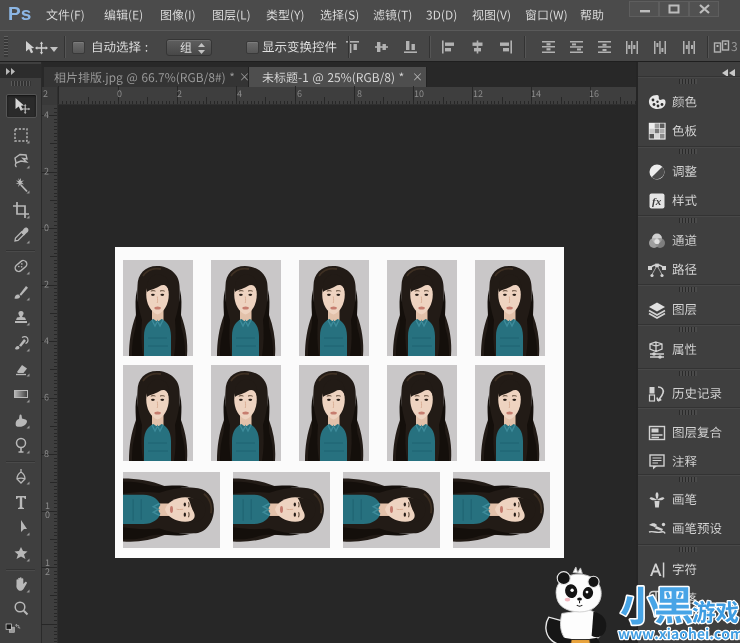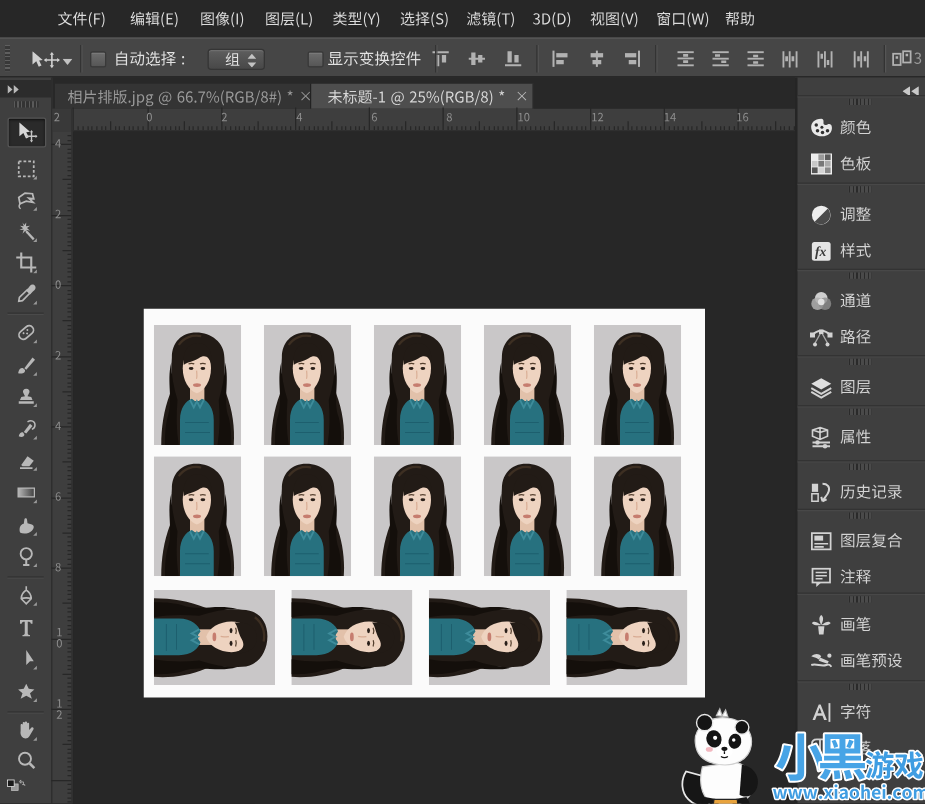--- a/index.html
+++ b/index.html
@@ -53,20 +53,32 @@
 #rpanel{position:absolute;left:636px;top:62px;width:104px;height:581px;background:#3f3f3f;
   border-left:2px solid #252525;}
 .rgrip{position:absolute;left:41px;width:18px;height:5px;
   background:repeating-linear-gradient(90deg,#2a2a2a 0 1px,#4a4a4a 1px 3px);}
 .rsep{position:absolute;left:0;width:104px;height:1px;background:#333;box-shadow:0 1px 0 #484848;}
 .ricon{position:absolute;left:9px;width:20px;height:20px;}
 
 </style></head>
 <body>
 <div id="app">
+  <div id="menubar">
+    <div id="pslogo">Ps</div>
+    <div class="winbtn" style="left:629px"><svg width="28" height="14">
+          <rect x="10" y="8" width="10" height="2.4" fill="#bdbdbd"></rect>
+        </svg></div>
+    <div class="winbtn" style="left:659px"><svg width="28" height="14">
+          <rect x="9.5" y="3.5" width="9" height="7" fill="none" stroke="#bdbdbd" stroke-width="2"></rect>
+        </svg></div>
+    <div class="winbtn" style="left:689px"><svg width="28" height="14">
+          <path d="M10,3 L19,11 M19,3 L10,11" stroke="#bdbdbd" stroke-width="2.2"></path>
+        </svg></div>
+  </div>
   <div id="optbar">
     <div id="optgrip"></div>
     <svg class="alic" style="left:25px;top:10px" width="24" height="15" viewBox="0 0 24 15">
       <path d="M1,0 L1,10.5 L4,8 L6,12.3 L8.2,11.3 L6.3,7.3 L9.2,7 Z" fill="#d0d0d0"></path>
       <path d="M16.5,2 L16.5,12 M11.5,7 L21.5,7" stroke="#d0d0d0" stroke-width="1.3"></path>
       <path d="M16.5,0.5 L14.8,2.8 L18.2,2.8 Z M16.5,13.5 L14.8,11.2 L18.2,11.2 Z M10,7 L12.3,5.3 L12.3,8.7 Z M23,7 L20.7,5.3 L20.7,8.7 Z" fill="#d0d0d0"></path>
     </svg>
     <svg class="alic" style="left:50px;top:16px" width="8" height="5">
         <path d="M0,0 L8,0 L4,5 Z" fill="#c2c2c2"></path>
       </svg>

